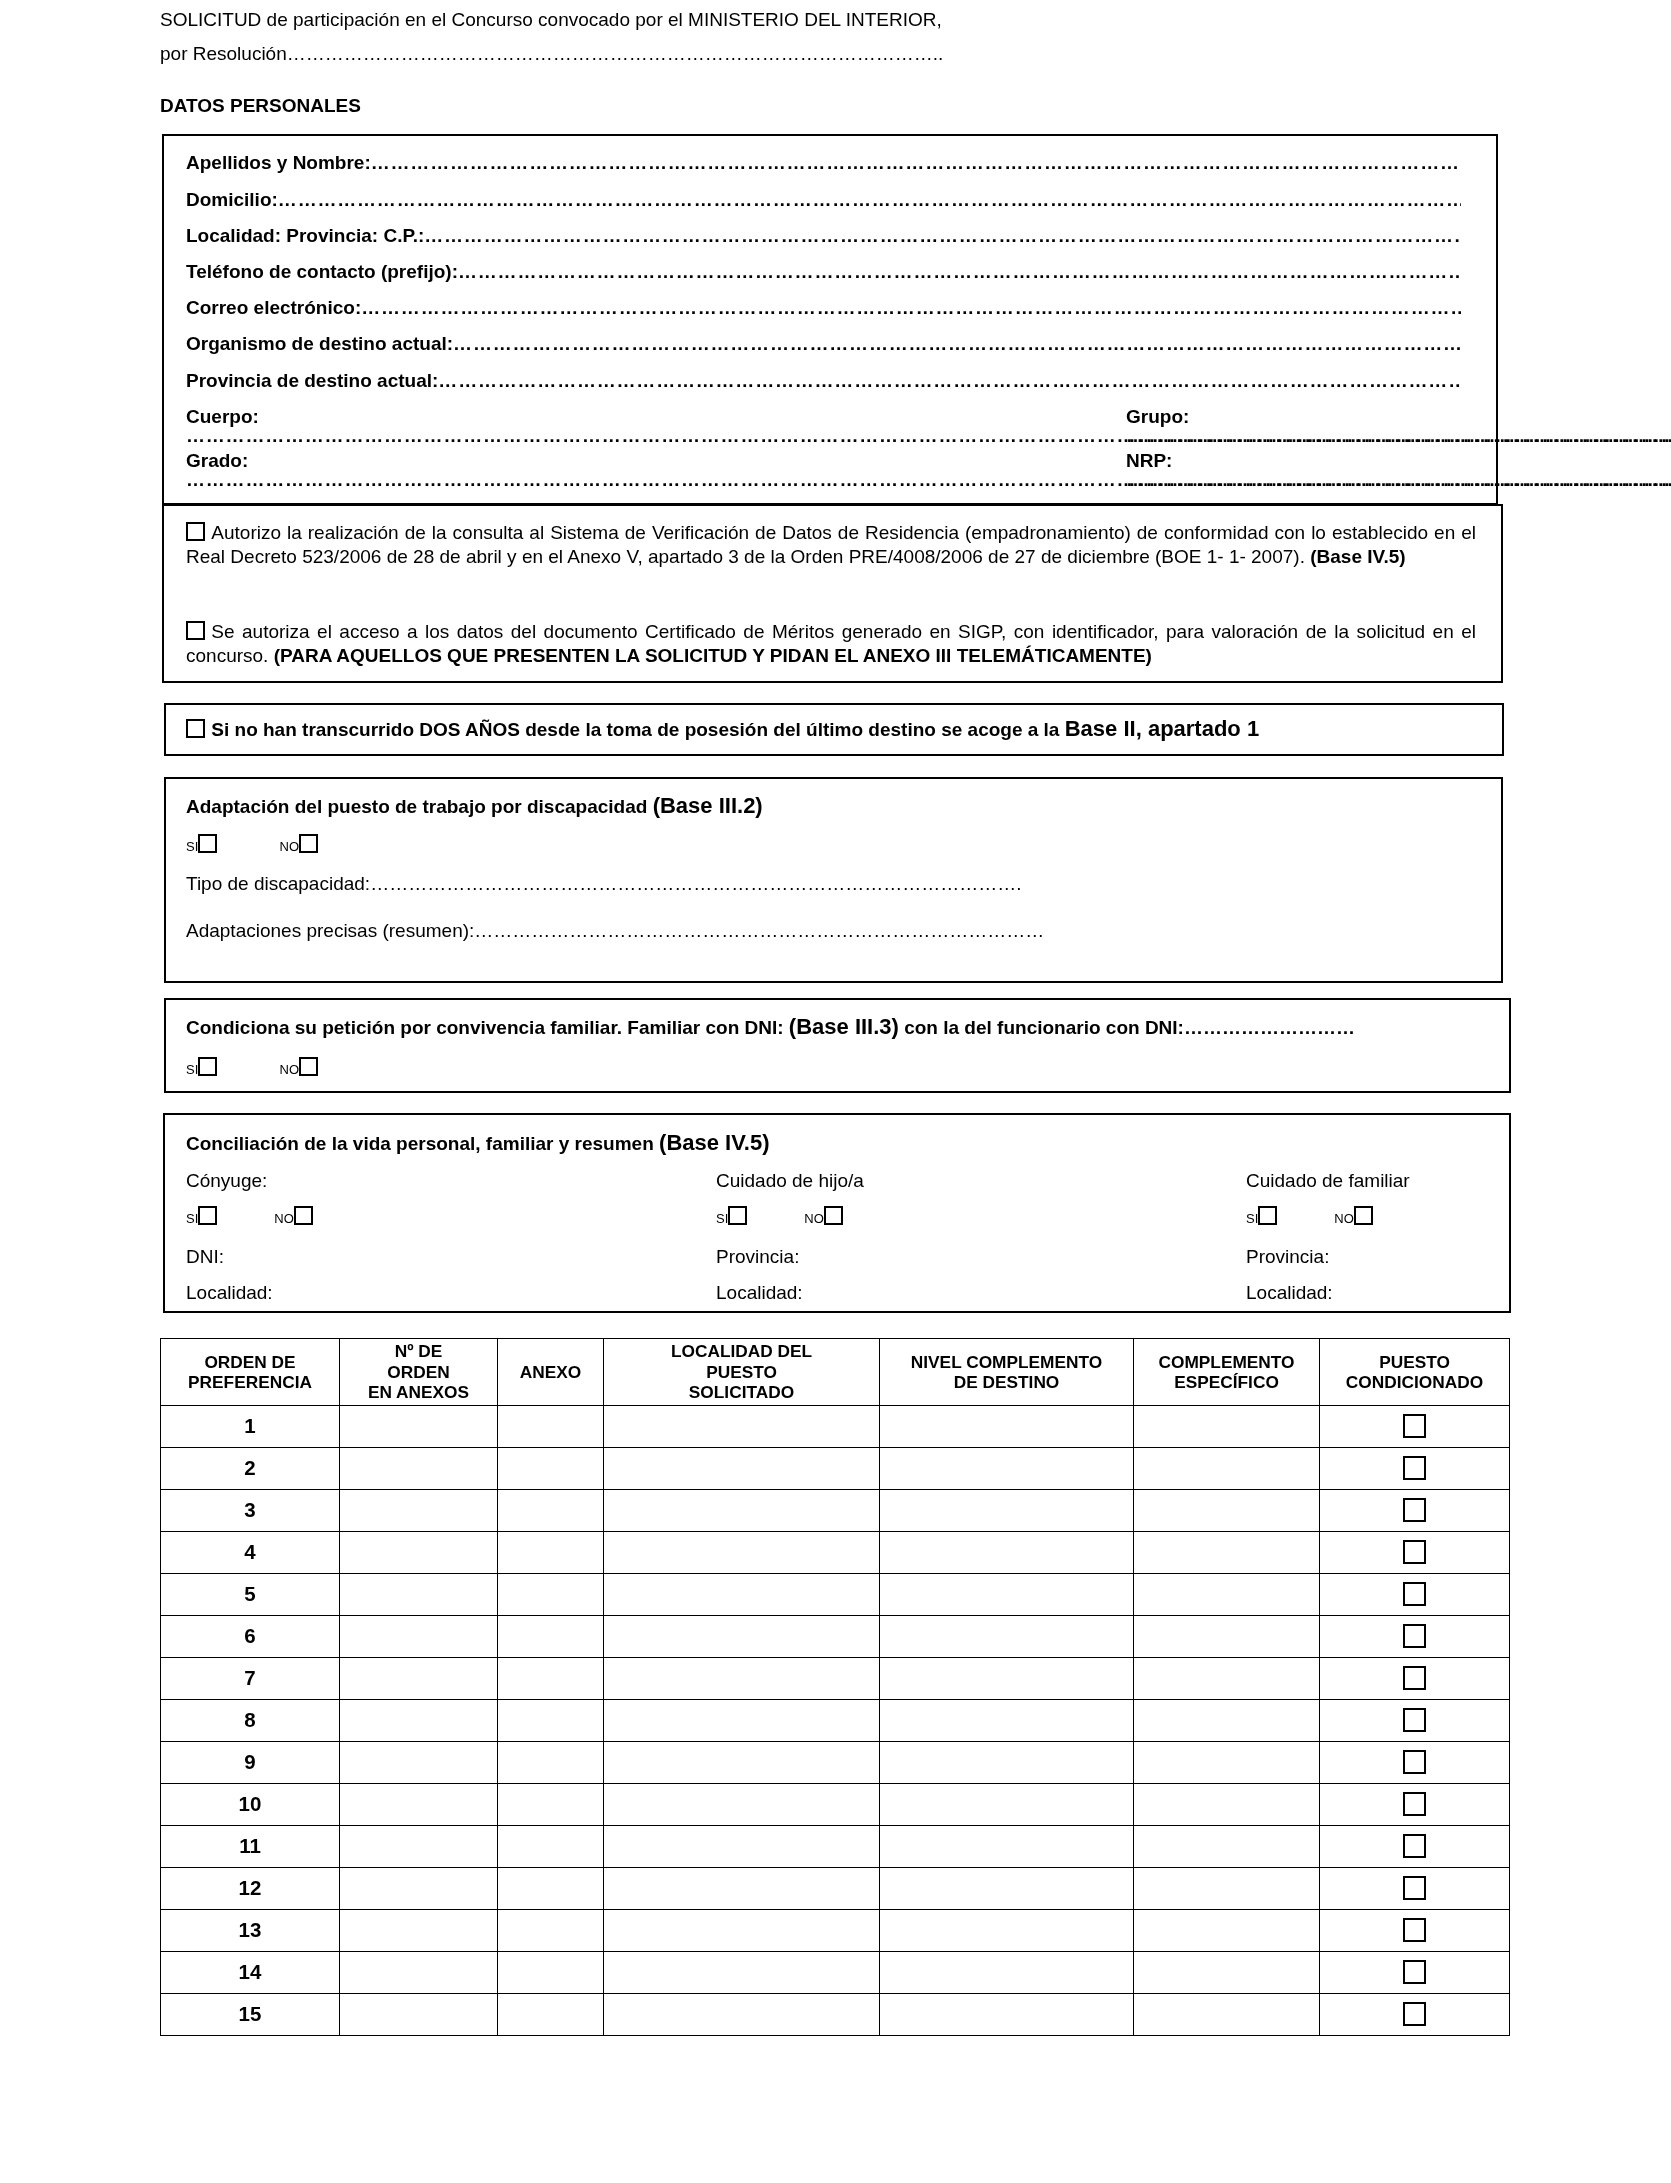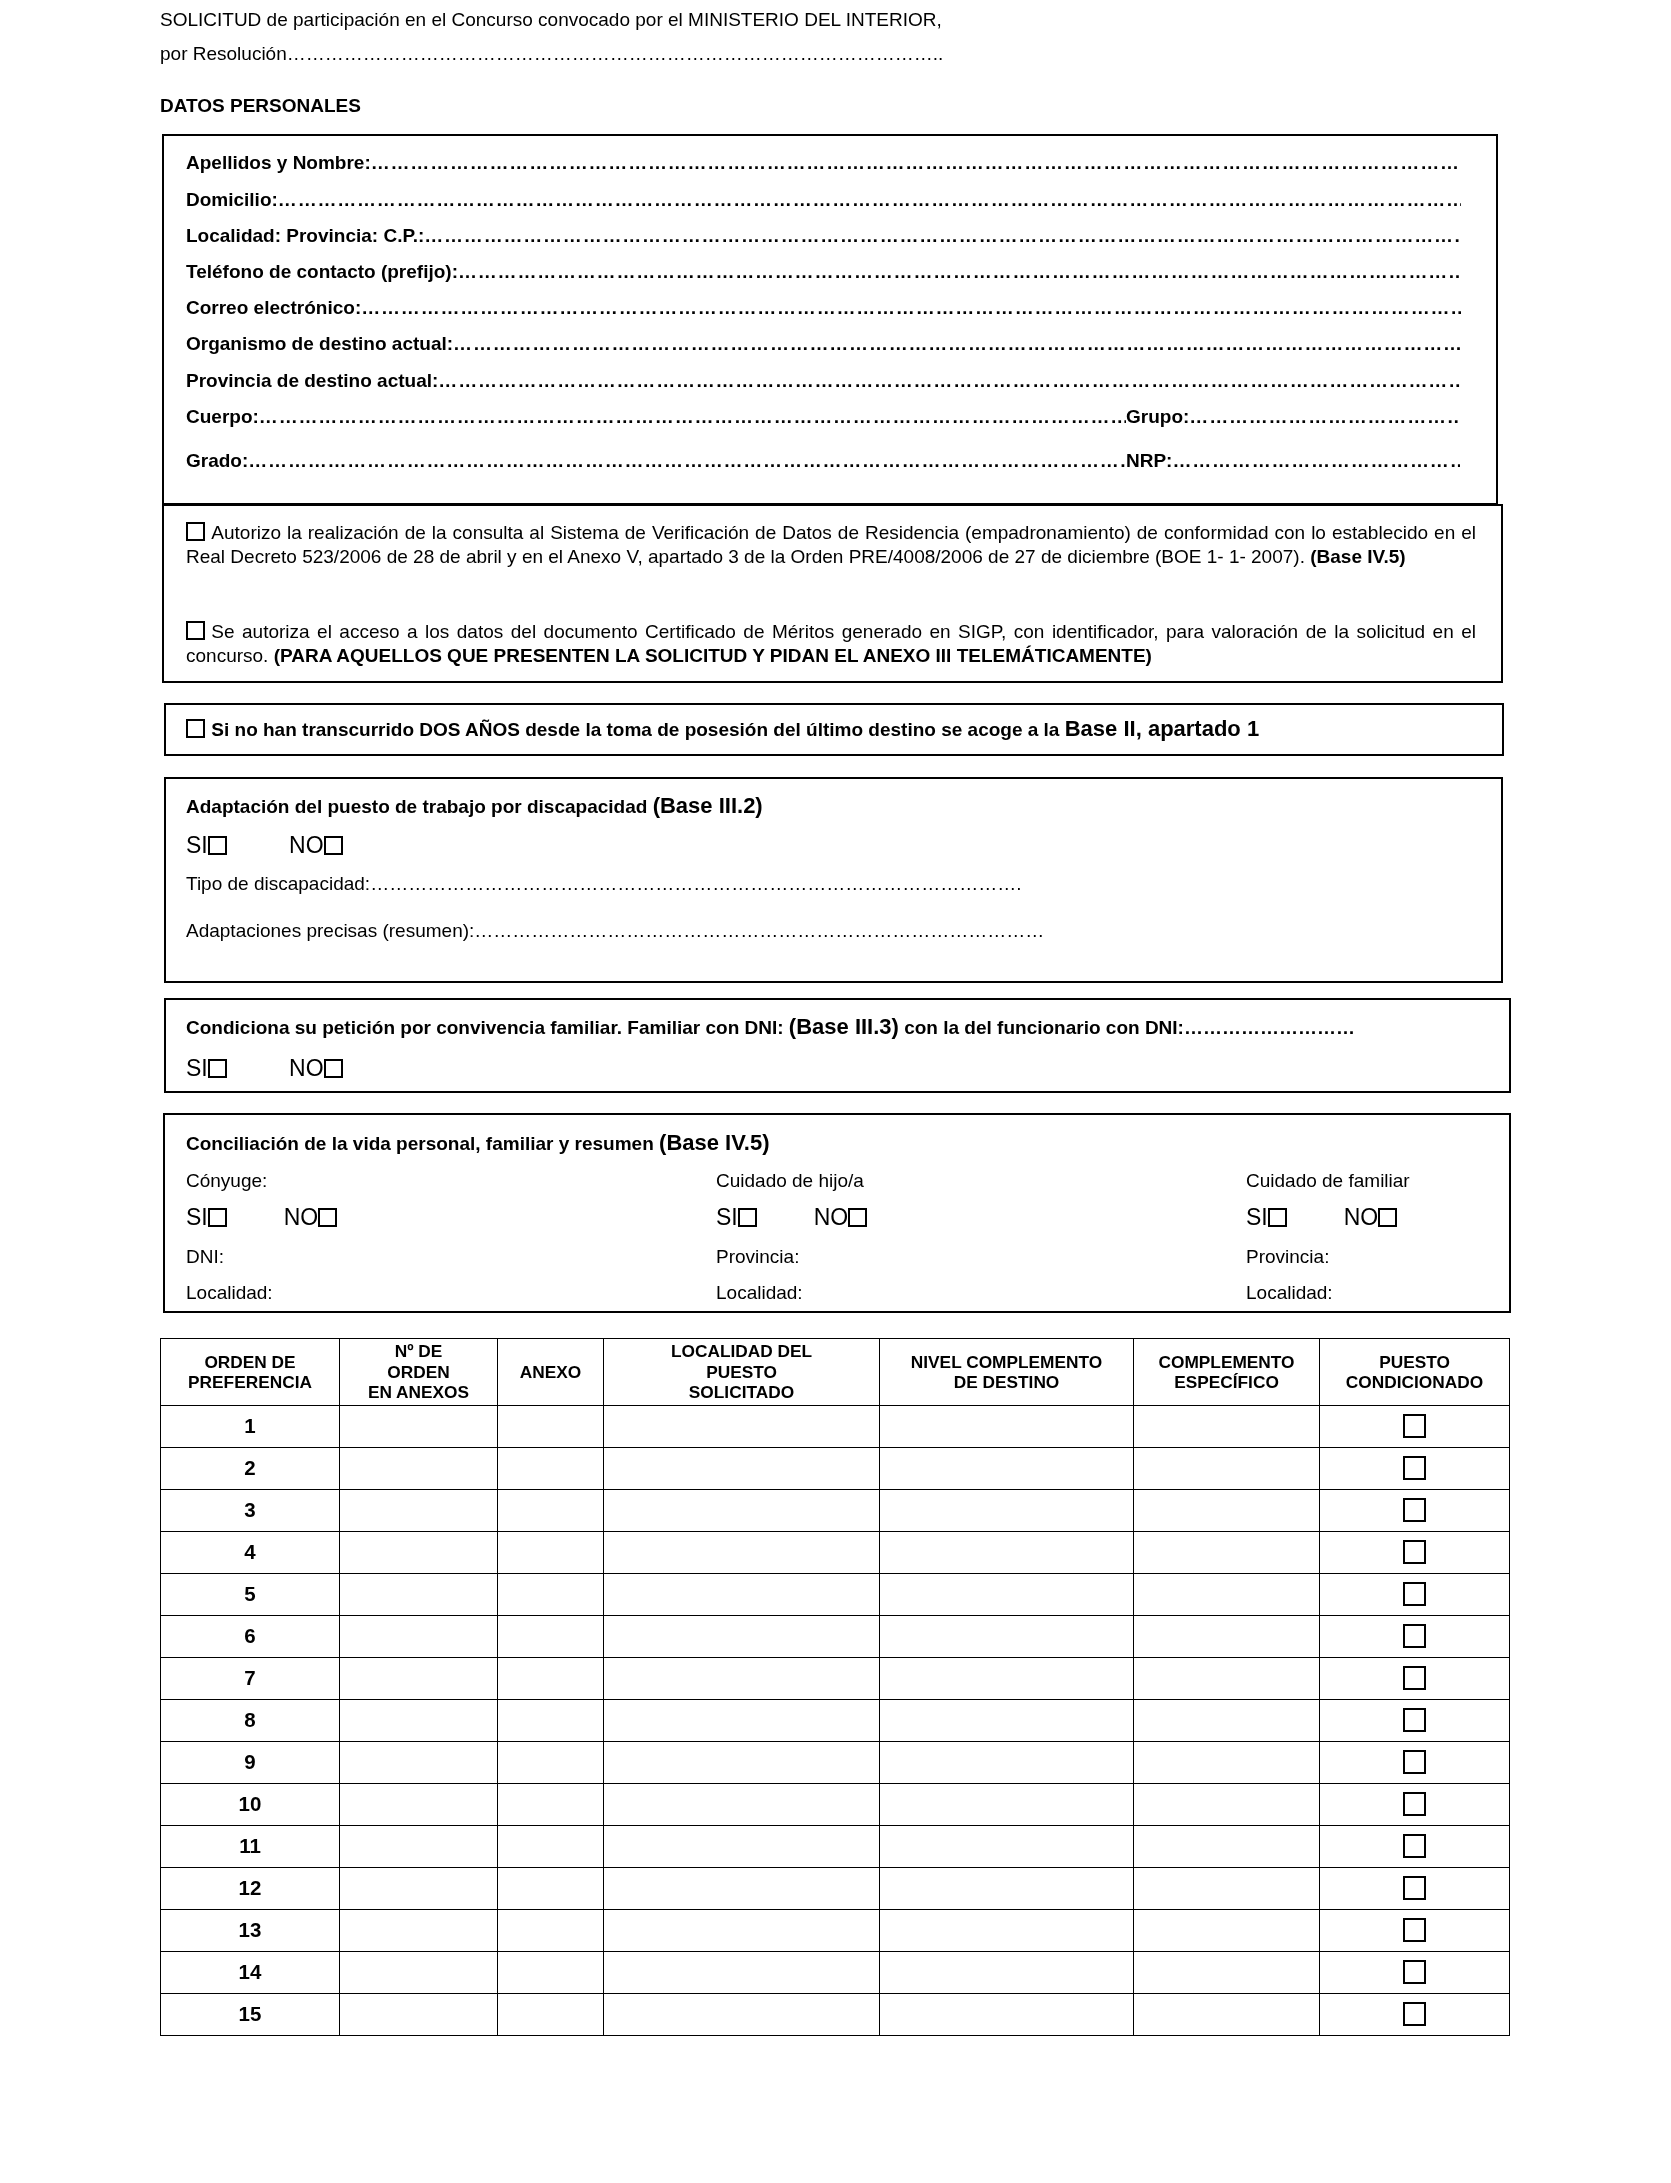--- a/index.html
+++ b/index.html
@@ -11,24 +11,24 @@
   .big { font-size:22px; }
   .box { position:absolute; border:2.4px solid #000; box-sizing:border-box; }
   .cb { display:inline-block; width:19px; height:19px; border:2.4px solid #000; box-sizing:border-box;
         vertical-align:-1.6px; background:#fff; }
   .cb.inline-lead { margin-right:6.3px; }
   .field { position:absolute; left:186px; width:1275px; display:flex; align-items:baseline;
            font-size:19px; font-weight:bold; white-space:nowrap; line-height:1; }
   .field .lbl { flex:0 0 auto; }
   .field .dots { flex:1 1 auto; overflow:hidden; letter-spacing:0.8px; }
   .dots::after { content:"………………………………………………………………………………………………………………………………………………………………………………………………………………………………………………………"; }
-  .half { display:flex; align-items:baseline; }
+  .half { display:flex; align-items:baseline;flex-direction:column; }
   .para { position:absolute; left:186px; width:1290px; font-size:19px; line-height:23.6px; text-align:justify; }
   .sino { position:absolute; font-size:19px; line-height:1; white-space:nowrap; }
-  .sino .lab { display:inline-block; font-size:23px; }
+  .sino .lab { display:inline-block; font-size:13px; }
   table.pref { position:absolute; left:160px; top:1338px; width:1163px; border-collapse:collapse;
                table-layout:fixed; }
   table.pref th, table.pref td { border:1.6px solid #000; padding:0; }
   table.pref th { height:66px; font-size:17.3px; font-weight:bold; line-height:20.5px; text-align:center; vertical-align:middle; }
   table.pref td { height:41px; text-align:center; vertical-align:middle; }
   table.pref td.num { font-size:20.5px; font-weight:bold; vertical-align:top; padding-top:7.9px; box-sizing:border-box; }
   table.pref td .cb { width:23.6px; height:23.6px; }
 </style>
 </head>
 <body>

